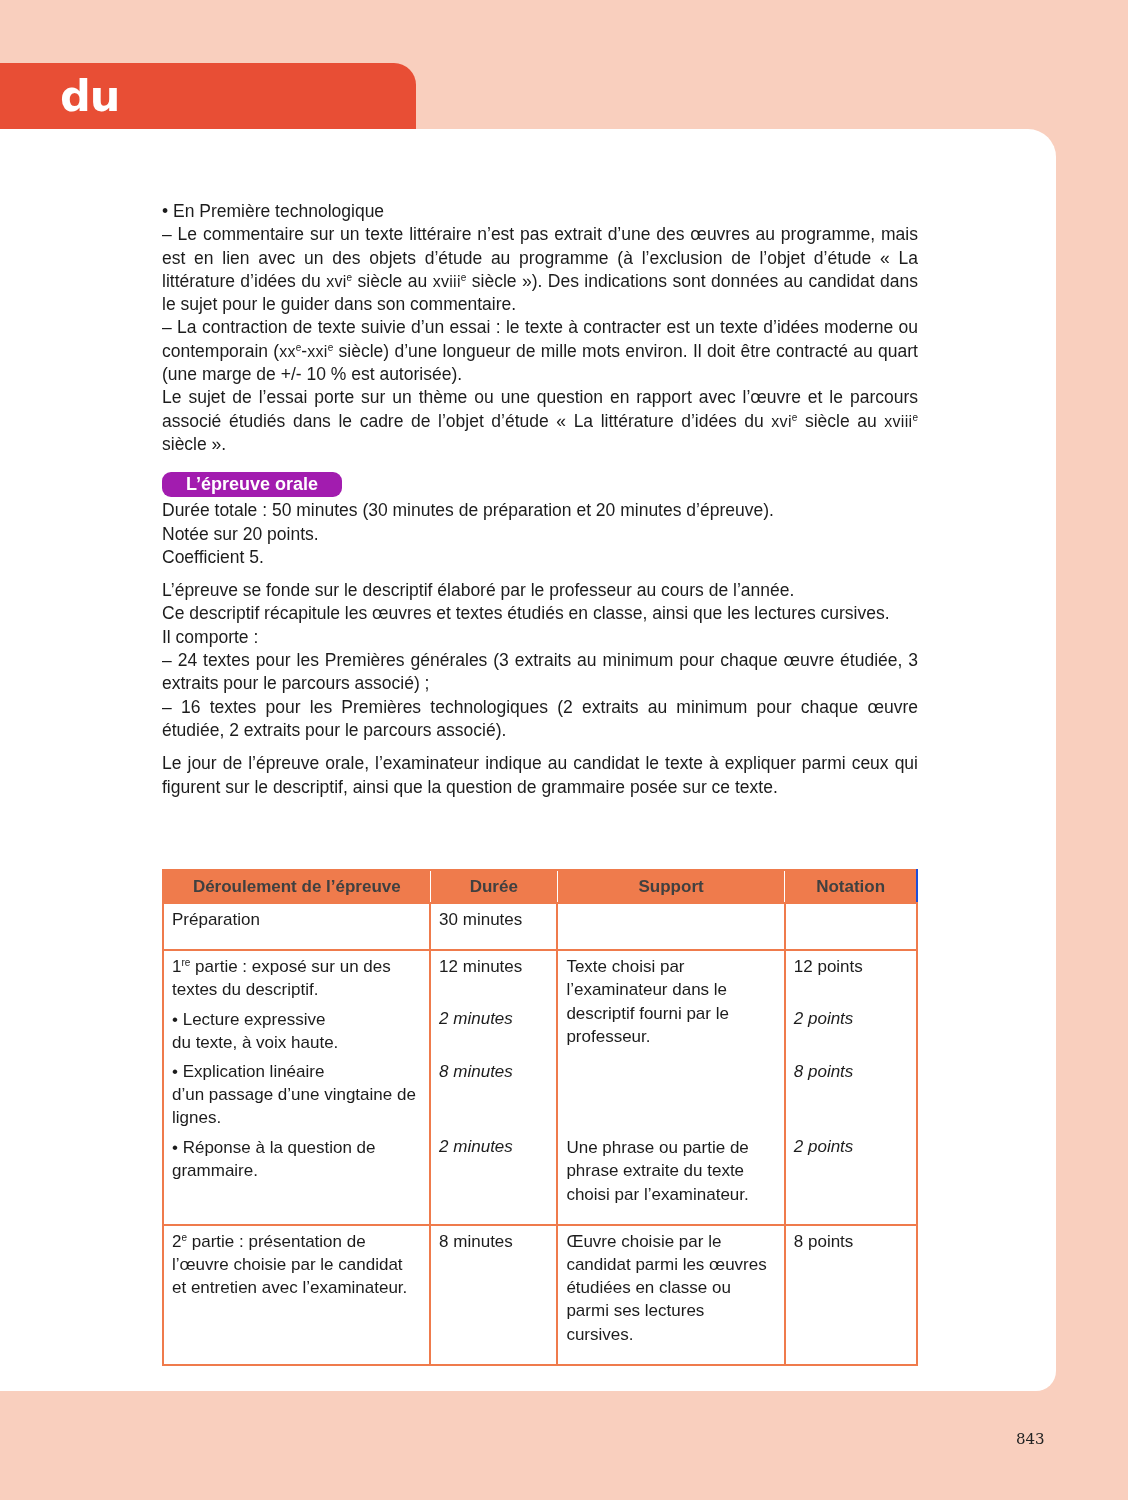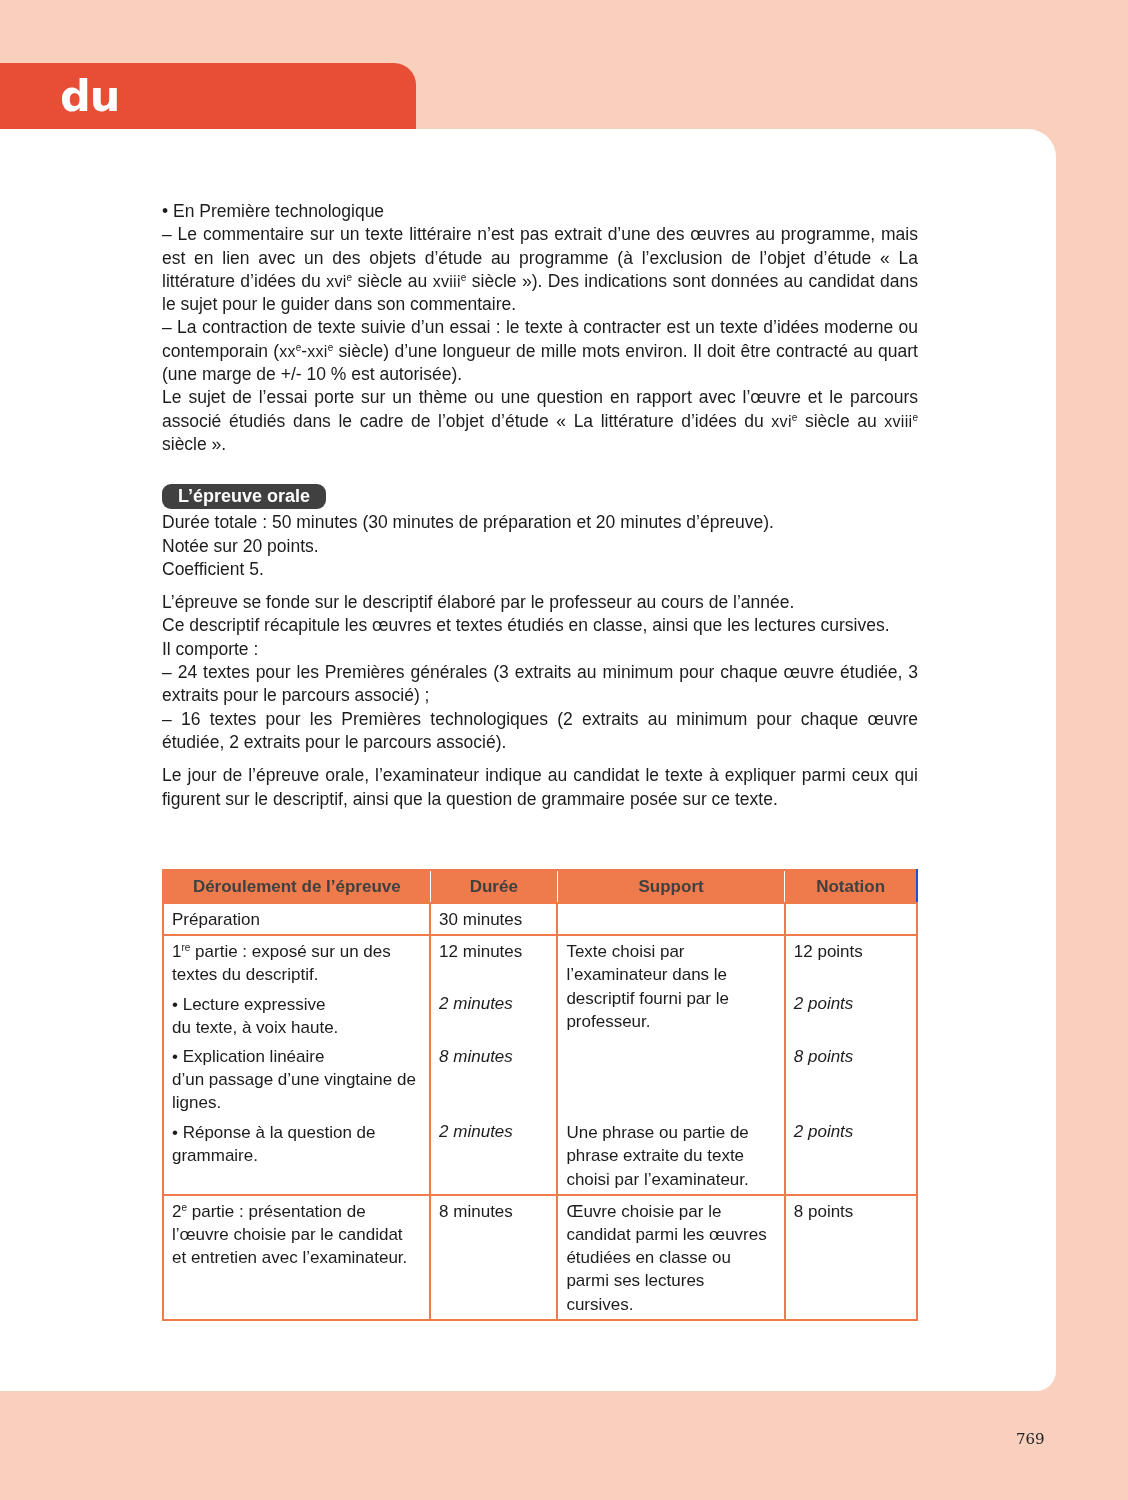--- a/index.html
+++ b/index.html
@@ -27,38 +27,38 @@
       font-size: 17.5px; line-height: 23.3px;
       font-family: "Liberation Sans", sans-serif;
       transform-origin: left top;
     }
     .content p { margin: 0; text-align: justify; }
     .content .gap { height: 10px; }
     b { font-weight: normal; }
     .sc { font-size: 16px; letter-spacing: 0.3px; }
     sup { font-size: 10px; line-height: 0; vertical-align: 6px; }
     .section-pill {
-      display: inline-block; background: #404040; color: #fff; font-weight: bold;
-      font-size: 18px; padding: 0 16px; border-radius: 9px; line-height: 25px;
-      margin-top: 28px; margin-bottom: 2px;
+      display: inline-block; background: #a21caf; color: #fff; font-weight: bold;
+      font-size: 18px; padding: 0 24px; border-radius: 9px; line-height: 25px;
+      margin-top: 16px; margin-bottom: 2px;
     }
     table.grid {
       position: absolute; left: 162px; top: 869px; width: 756px;
       border-collapse: collapse; font-family: "Liberation Sans", sans-serif;
       font-size: 17px; line-height: 23.2px;
     }
     table.grid th {
       background: #ef7b4c; color: #404040; font-weight: bold; height: 31px;
       border: 2px solid #ef7b4c; border-left: 1.5px solid #fff; border-right: 1.5px solid #fff;
       padding: 0; text-align: center;
     }
     table.grid th:first-child { border-left: 2px solid #ef7b4c; }
     table.grid th:last-child { border-right: 2px solid #1d4ed8; }
     table.grid td {
-      border: 2px solid #ef7b4c; vertical-align: top; padding: 4px 8px 3px 8px;
+      border: 2px solid #ef7b4c; vertical-align: top; padding: 4px 8px 18px 8px;
     }
     .c1 { width: 244px; } .c2 { width: 116px; } .c3 { width: 208px; } .c4 { width: 120px; }
     .sub { margin-top: 6px; }
     .it { font-style: italic; }
     .page-number {
       position: absolute; left: 1016px; top: 1430px; font-family: "DejaVu Serif", serif;
       font-size: 15px; color: #222;
     }
   </style>
 </head>
@@ -148,13 +148,13 @@
     </tr>
     <tr>
       <td><b><span>2</span><sup>e</sup><span> partie : présentation de l’œuvre choisie par le candidat et entretien avec l’examinateur.</span></b></td>
       <td>8 minutes</td>
       <td>Œuvre choisie par le candidat parmi les œuvres étudiées en classe ou parmi ses lectures cursives.</td>
       <td>8 points</td>
     </tr>
   </tbody>
 </table>
 
-<div class="page-number">769</div>
+<div class="page-number">843</div>
 
 </body></html>

